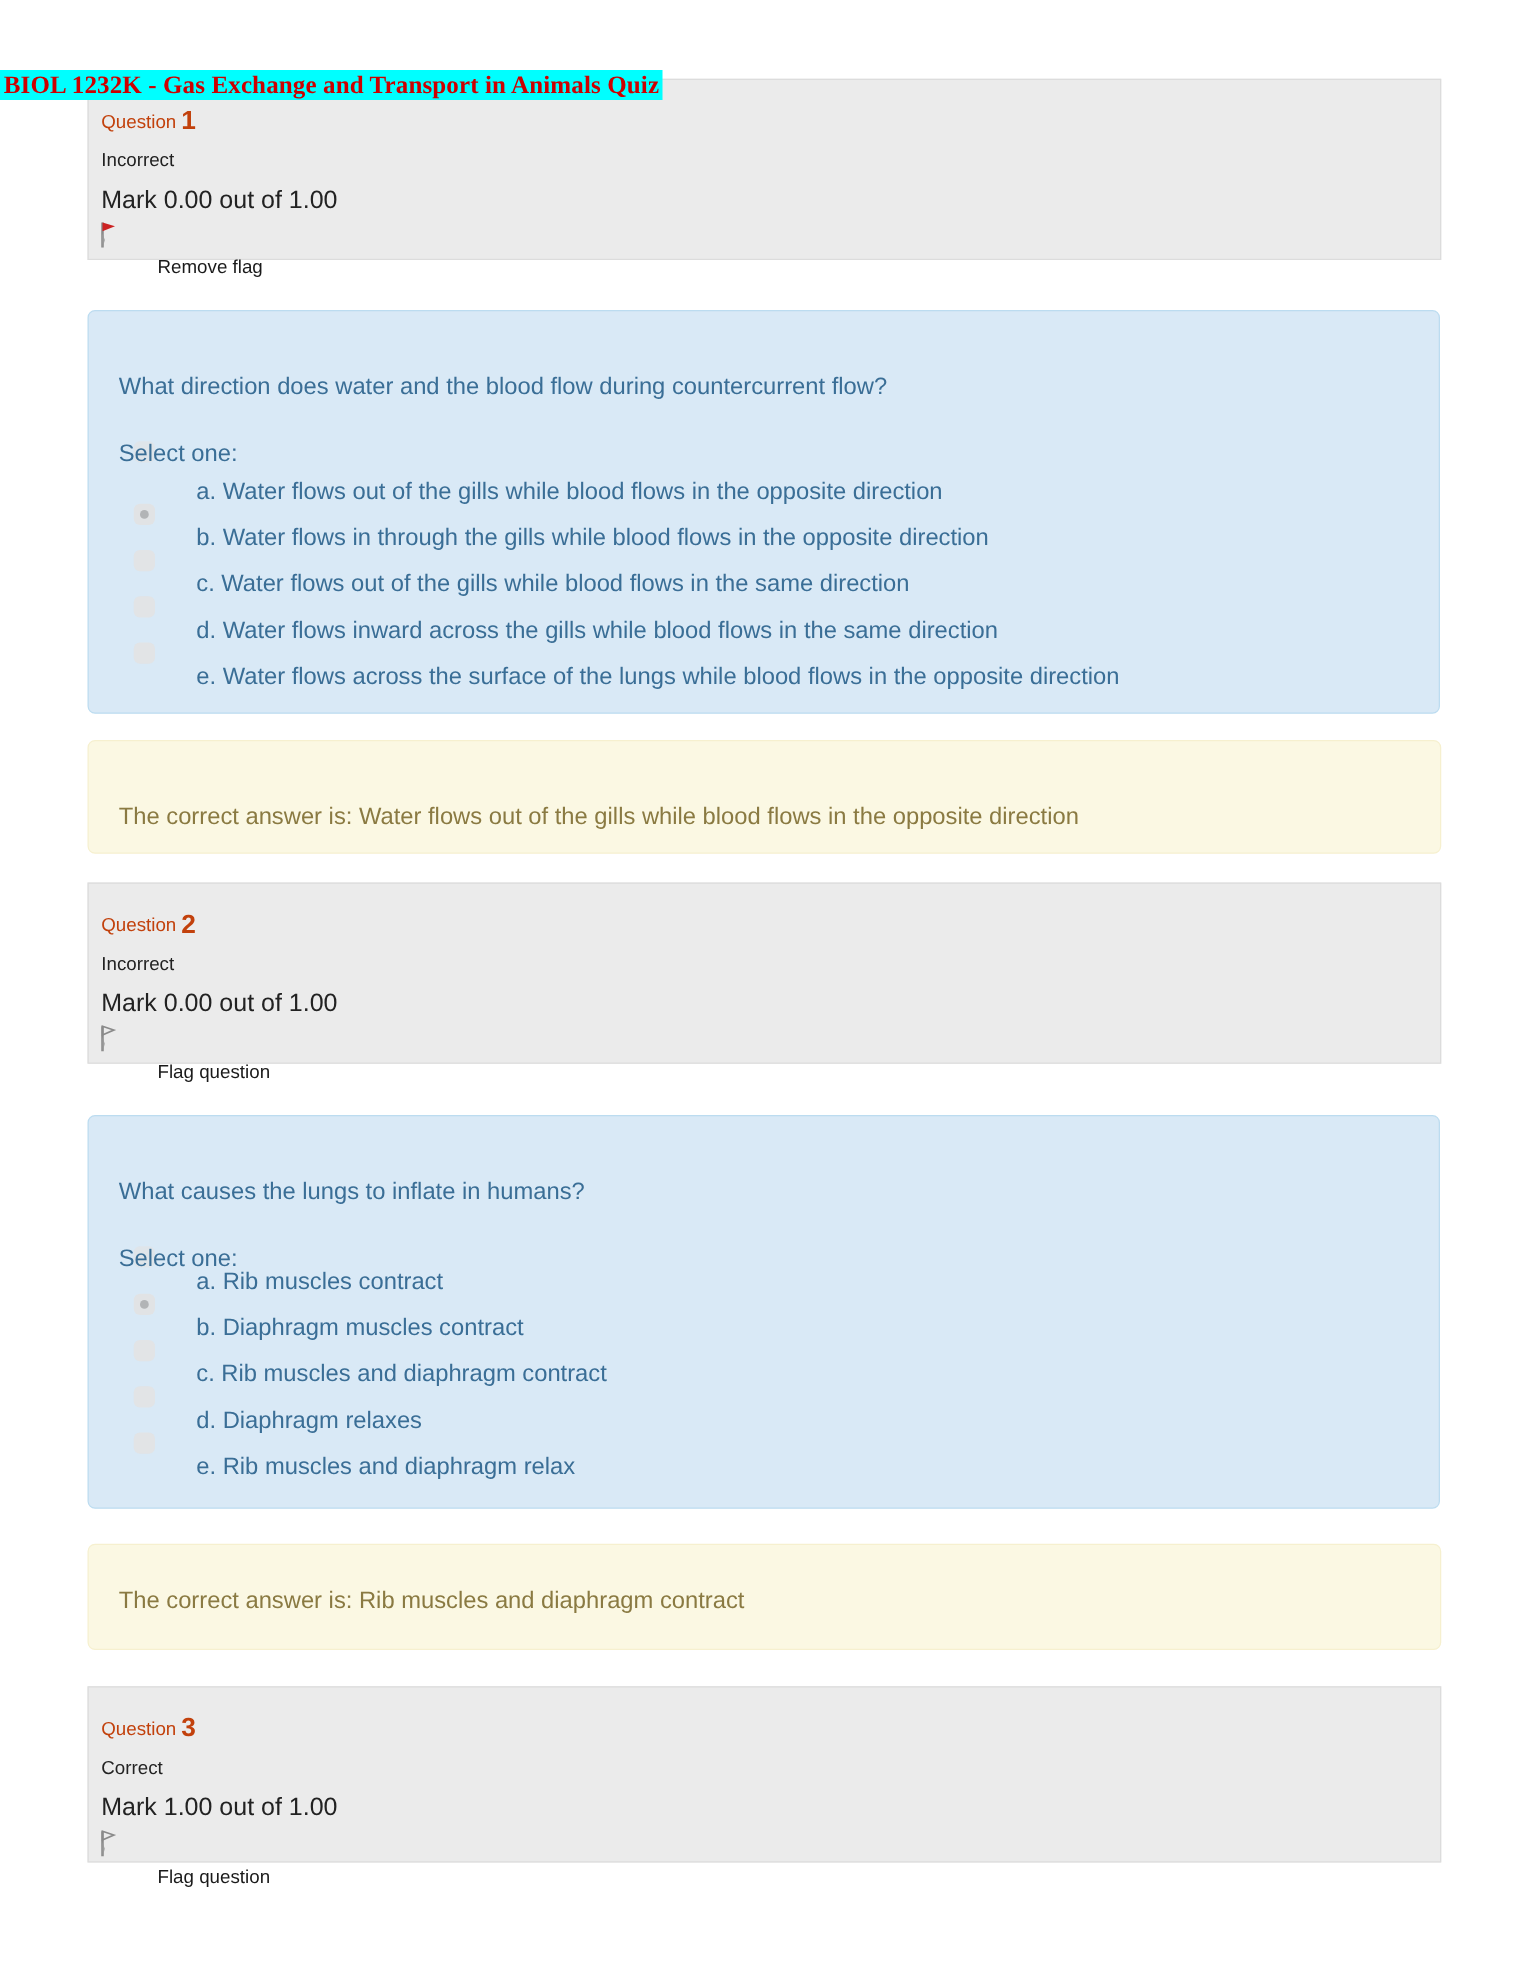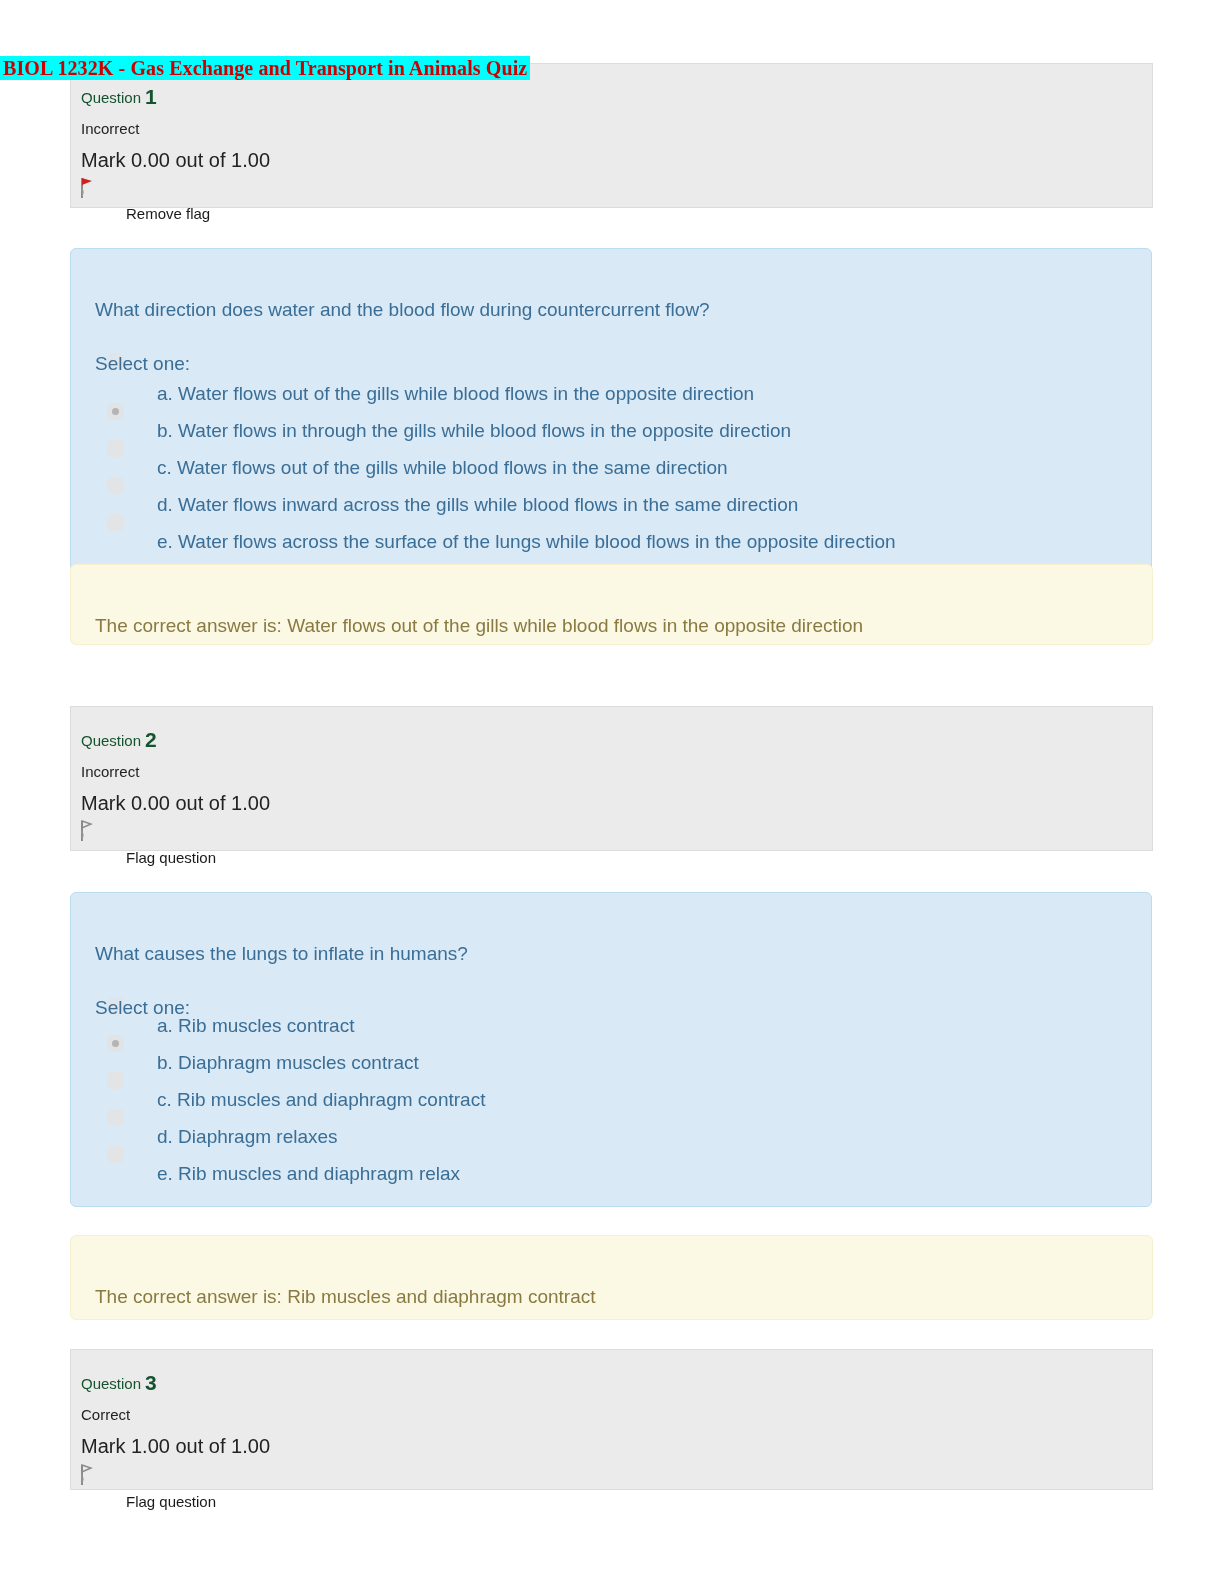--- a/index.html
+++ b/index.html
@@ -50,21 +50,21 @@
     width: 1083px;
     background: #ebebeb;
     border: 1px solid #dcdcdc;
     box-sizing: border-box;
   }
   .qinfo-inner {
     padding: 22px 0 0 10px;
   }
   .qno {
     font-size: 15px;
-    color: #14532d;
+    color: #c2410c;
     line-height: 22px;
     margin-bottom: 9px;
   }
   .qno .qno-num {
     font-size: 21px;
     font-weight: bold;
     vertical-align: -1px;
     margin-left: 4px;
   }
   .qstate {
@@ -232,21 +232,21 @@
       <div class="answer-row">
         <span class="radio"></span>
         <span class="answer-text">d. Water flows inward across the gills while blood flows in the same direction</span>
       </div>
       <div class="answer-row">
         <span class="answer-text">e. Water flows across the surface of the lungs while blood flows in the opposite direction</span>
       </div>
     </div>
   </div>
 
-  <div class="fbbox" style="top:564px; height:81px;padding-left:41px;">
+  <div class="fbbox" style="top:592px; height:91px;padding-left:41px;">
     <div class="fbtext" style="top:48px;">The correct answer is: Water flows out of the gills while blood flows in the opposite direction</div>
   </div>
 
   <div class="qinfo" style="top:706px; height:145px;">
     <div class="qinfo-inner">
       <div class="qno">
         <span>Question</span><span class="qno-num">2</span>
       </div>
       <div class="qstate">Incorrect</div>
       <div class="qgrade">Mark 0.00 out of 1.00</div>
@@ -282,21 +282,21 @@
         <span class="radio"></span>
         <span class="answer-text">d. Diaphragm relaxes</span>
       </div>
       <div class="answer-row">
         <span class="answer-text">e. Rib muscles and diaphragm relax</span>
       </div>
     </div>
   </div>
 
   <div class="fbbox" style="top:1235px; height:85px;">
-    <div class="fbtext" style="top:48px;">The correct answer is: Rib muscles and diaphragm contract</div>
+    <div class="fbtext" style="top:32px;">The correct answer is: Rib muscles and diaphragm contract</div>
   </div>
 
   <div class="qinfo" style="top:1349px; height:141px;">
     <div class="qinfo-inner">
       <div class="qno">
         <span>Question</span><span class="qno-num">3</span>
       </div>
       <div class="qstate">Correct</div>
       <div class="qgrade">Mark 1.00 out of 1.00</div>
     </div>

